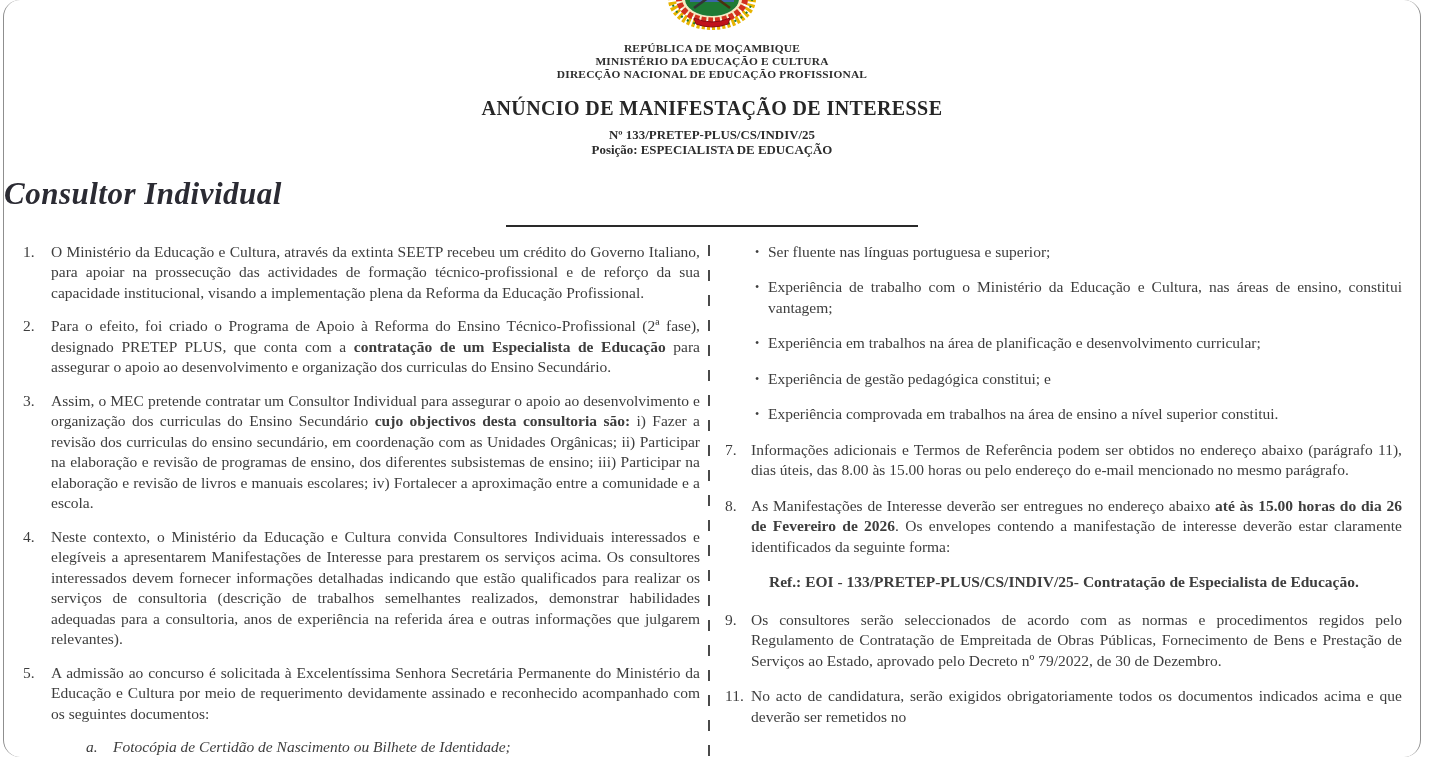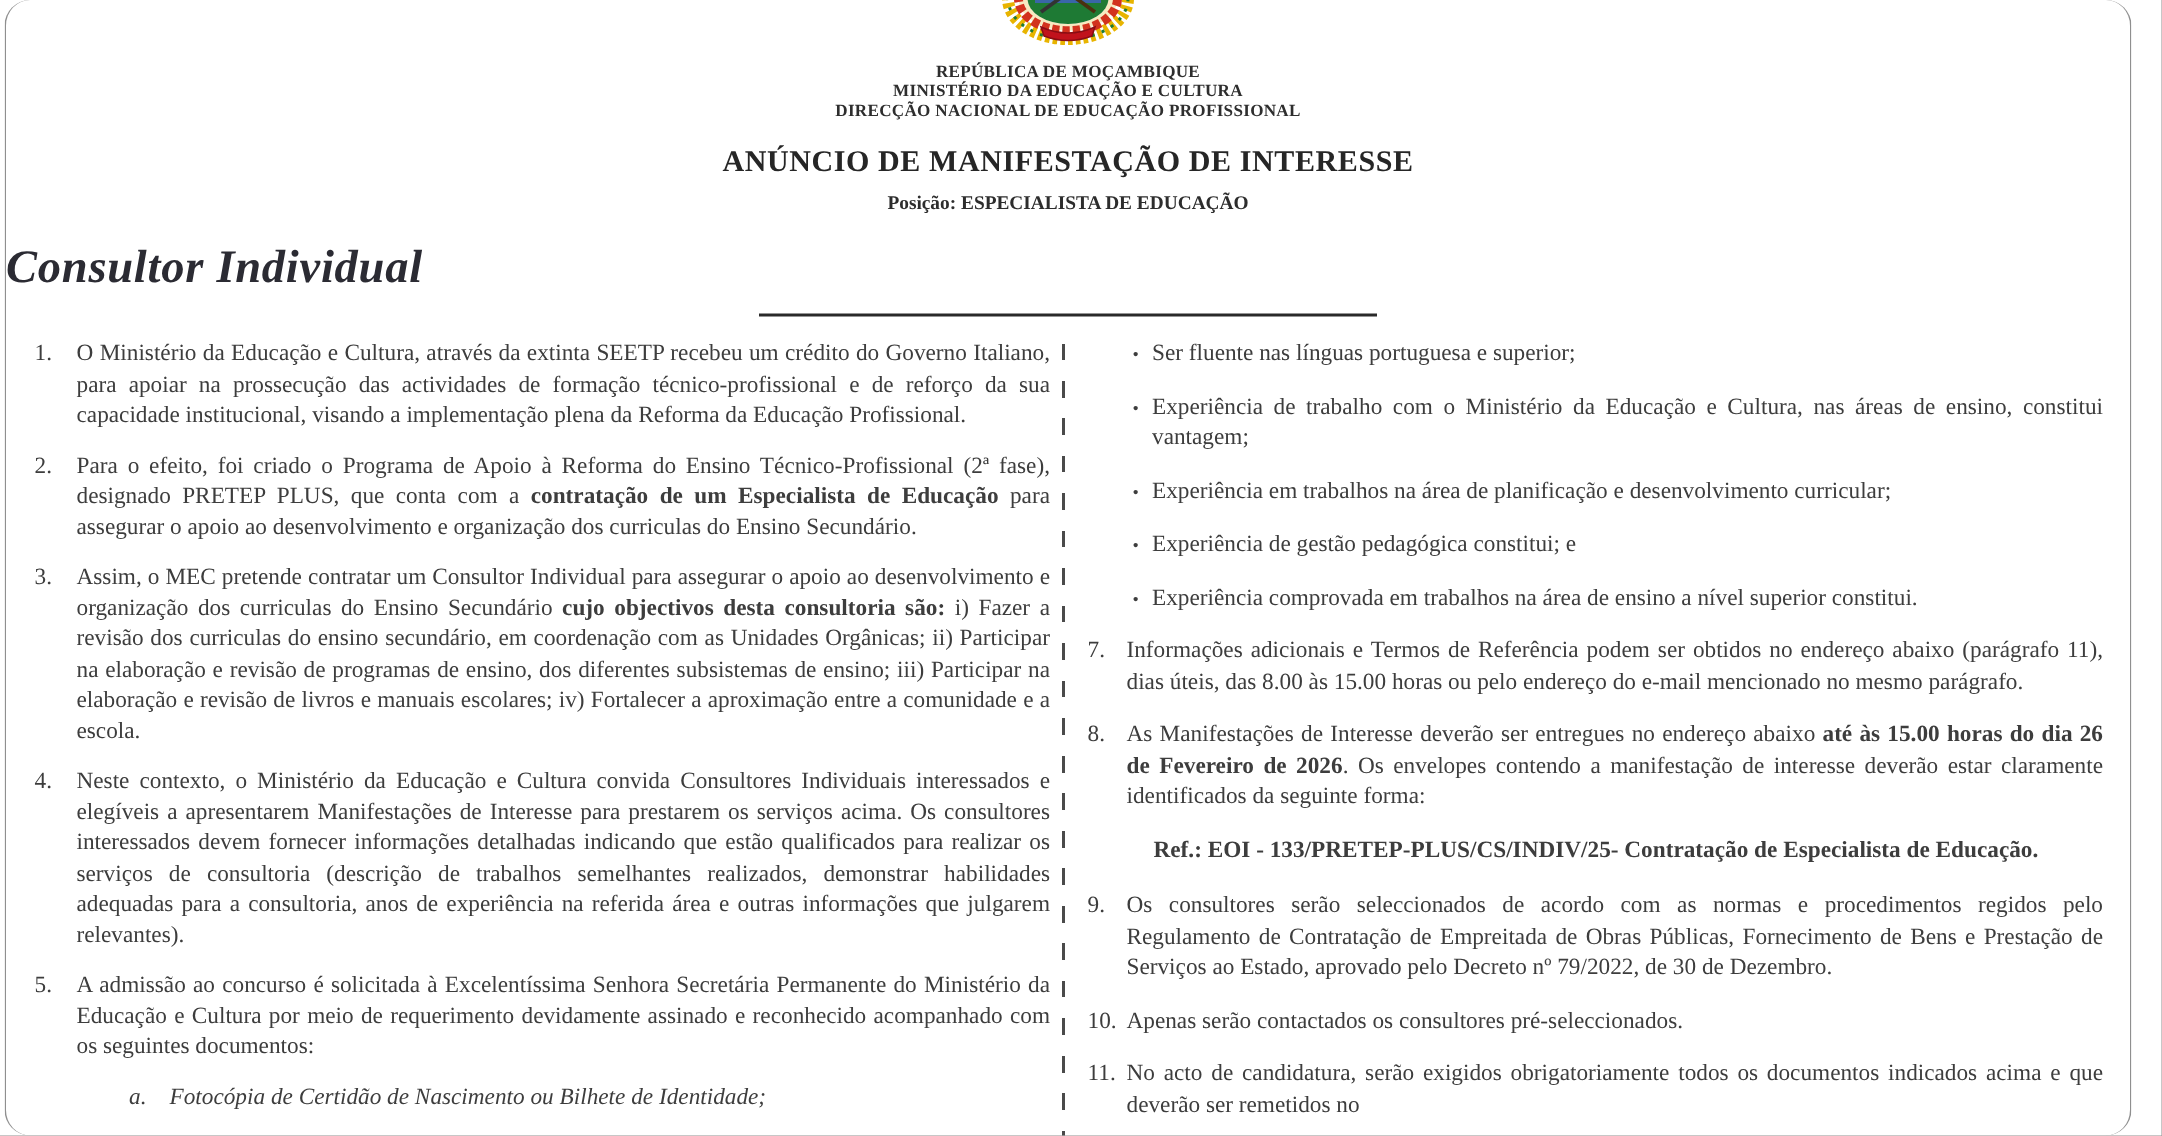--- a/index.html
+++ b/index.html
@@ -89,20 +89,21 @@
     </svg>
   </div>
 
   <div class="org">
     <div>REPÚBLICA DE MOÇAMBIQUE</div>
     <div>MINISTÉRIO DA EDUCAÇÃO E CULTURA</div>
     <div>DIRECÇÃO NACIONAL DE EDUCAÇÃO PROFISSIONAL</div>
   </div>
 
   <div class="doc-title">ANÚNCIO DE MANIFESTAÇÃO DE INTERESSE</div>
+  <div class="refno">Nº 133/PRETEP-PLUS/CS/INDIV/25</div>
   <div class="pos">Posição: ESPECIALISTA DE EDUCAÇÃO</div>
 
   <div class="section-title">Consultor Individual</div>
   <div class="title-underline"></div>
 
   <div class="columns">
     <div class="col left" id="col-left">
         <div class="item numbered">
           <span class="num">1.</span>
           <span class="body"><span>O Ministério da Educação e Cultura, através da extinta SEETP recebeu um crédito do Governo Italiano, para apoiar na prossecução das actividades de formação técnico-profissional e de reforço da sua capacidade institucional, visando a implementação plena da Reforma da Educação Profissional.</span></span>
@@ -157,23 +158,19 @@
         <div class="item numbered">
           <span class="num">8.</span>
           <span class="body"><span>As Manifestações de Interesse deverão ser entregues no endereço abaixo </span><span class="b">até às 15.00 horas do dia 26 de Fevereiro de 2026</span><span>. Os envelopes contendo a manifestação de interesse deverão estar claramente identificados da seguinte forma:</span></span>
         </div>
         <div class="line ref"><span class="b">Ref.: EOI - 133/PRETEP-PLUS/CS/INDIV/25- Contratação de Especialista de Educação.</span></div>
         <div class="item numbered">
           <span class="num">9.</span>
           <span class="body"><span>Os consultores serão seleccionados de acordo com as normas e procedimentos regidos pelo Regulamento de Contratação de Empreitada de Obras Públicas, Fornecimento de Bens e Prestação de Serviços ao Estado, aprovado pelo Decreto nº 79/2022, de 30 de Dezembro.</span></span>
         </div>
         <div class="item numbered">
-          <span class="num">10.</span>
-          <span class="body"><span>Apenas serão contactados os consultores pré-seleccionados.</span></span>
-        </div>
-        <div class="item numbered">
           <span class="num">11.</span>
           <span class="body"><span>No acto de candidatura, serão exigidos obrigatoriamente todos os documentos indicados acima e que deverão ser remetidos no </span></span>
         </div>
       </div>
   </div>
 
 </div>
 
 </body></html>

